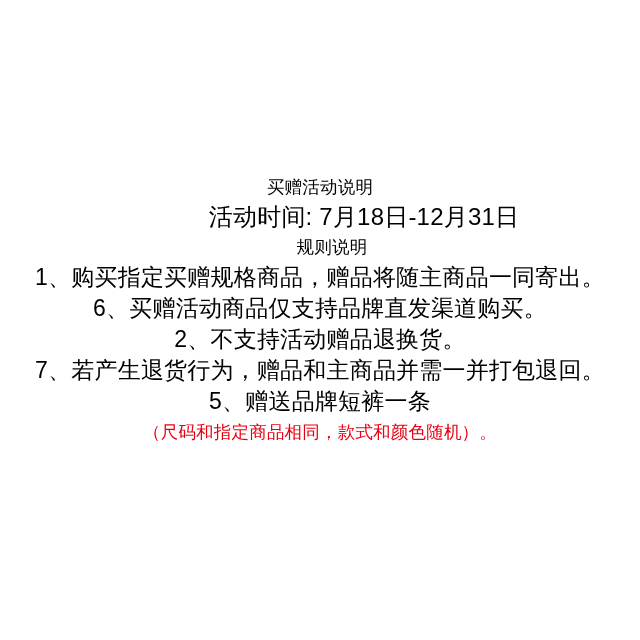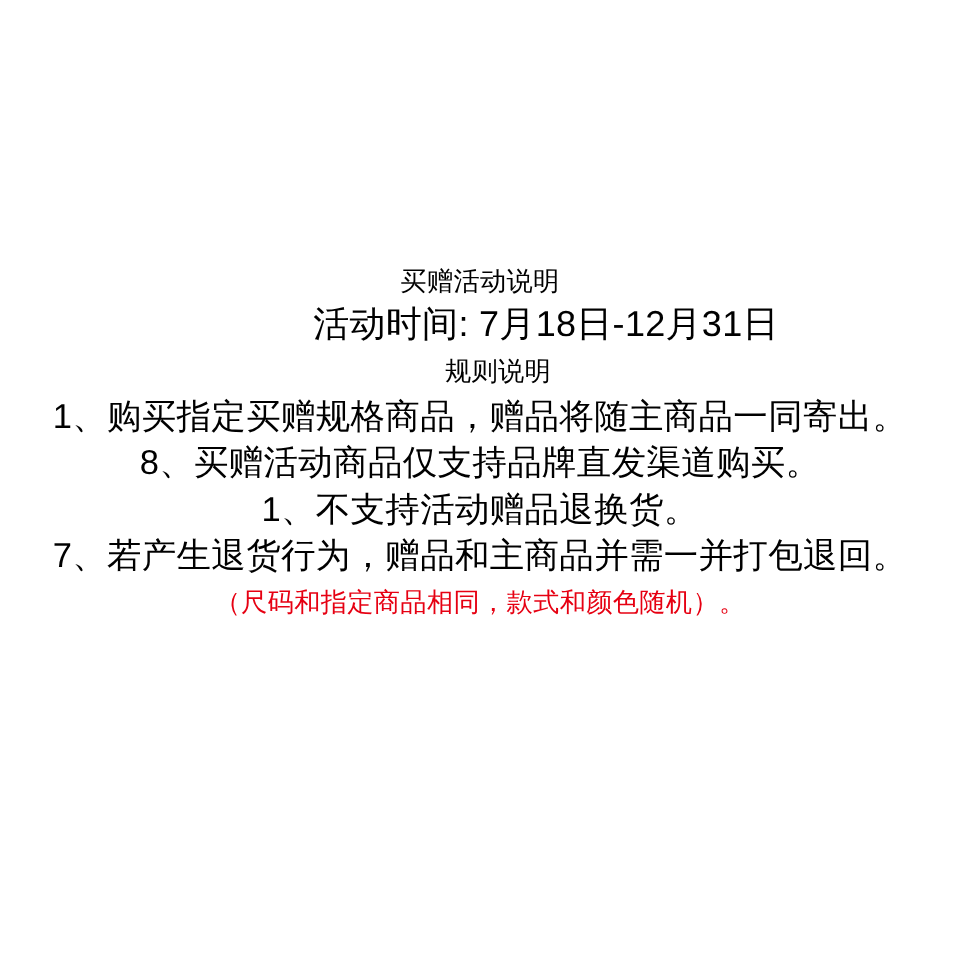--- a/index.html
+++ b/index.html
@@ -63,18 +63,19 @@
 </style>
 </head>
 <body>
 
 <div class="page">
   <div class="promo-block">
     <span class="line title">买赠活动说明</span>
     <span class="line subtitle">活动时间: 7月18日-12月31日</span>
     <span class="line rules-heading">规则说明</span>
     <span class="line rule">1、购买指定买赠规格商品，赠品将随主商品一同寄出。</span>
-    <span class="line rule">8、买赠活动商品仅支持品牌直发渠道购买。</span>
-    <span class="line rule">1、不支持活动赠品退换货。</span>
+    <span class="line rule">6、买赠活动商品仅支持品牌直发渠道购买。</span>
+    <span class="line rule">2、不支持活动赠品退换货。</span>
     <span class="line rule">7、若产生退货行为，赠品和主商品并需一并打包退回。</span>
+    <span class="line rule">5、赠送品牌短裤一条</span>
     <span class="line note">（尺码和指定商品相同，款式和颜色随机）。</span>
   </div>
 </div>
 
 </body></html>

